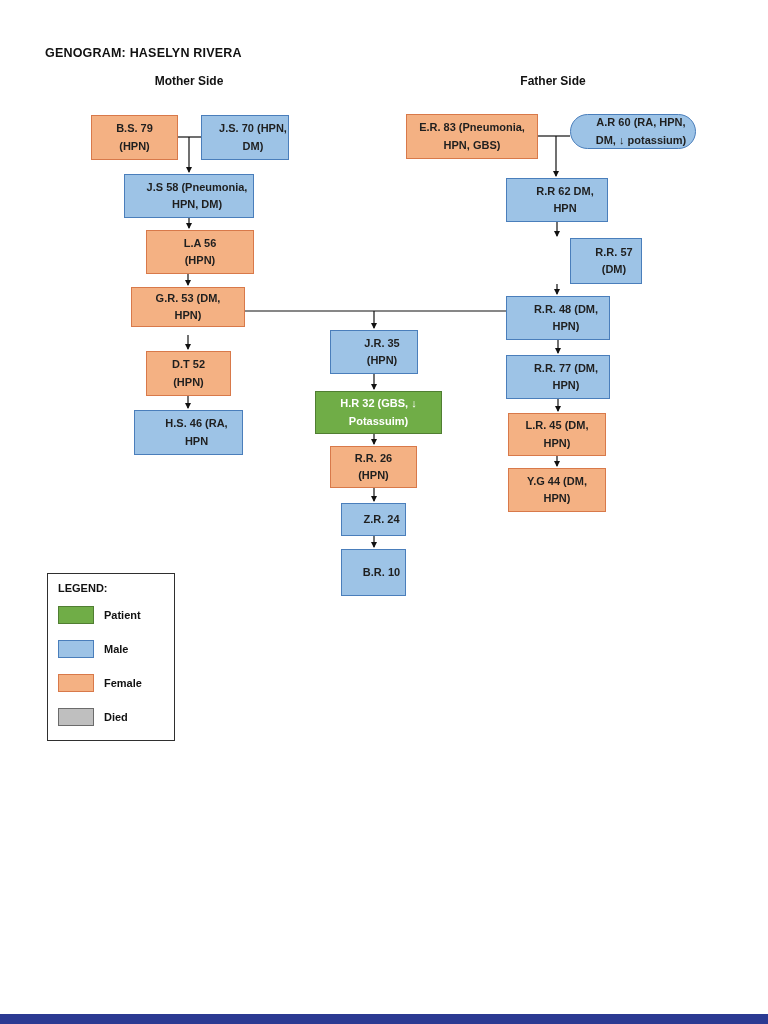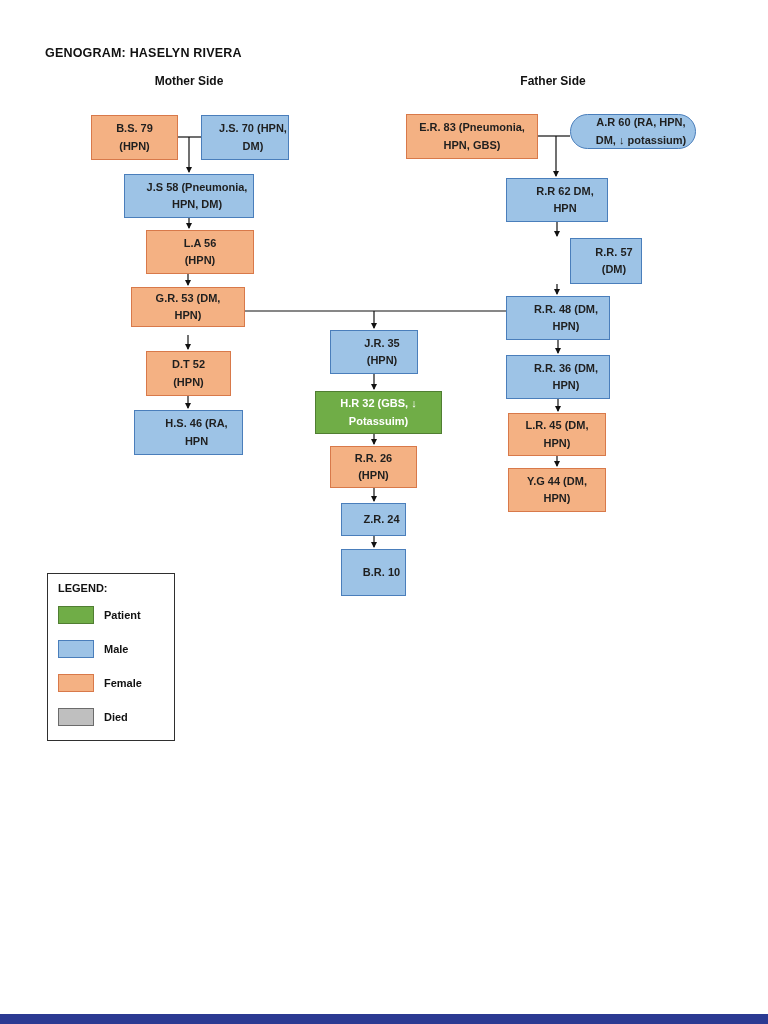--- a/index.html
+++ b/index.html
@@ -145,21 +145,21 @@
     </div>
   <div class="node male" style="left:523px;top:238px;width:72px;height:46px;margin-left:47px;">
       <span>R.R. 57
 (DM)</span>
     </div>
   <div class="node male died" style="left:506px;top:296px;width:104px;height:44px;">
       <span>R.R. 48 (DM,
 HPN)</span>
     </div>
   <div class="node male died" style="left:506px;top:355px;width:104px;height:44px;">
-      <span>R.R. 36 (DM,
+      <span>R.R. 77 (DM,
 HPN)</span>
     </div>
   <div class="node female" style="left:508px;top:413px;width:98px;height:43px;">
       <span>L.R. 45 (DM,
 HPN)</span>
     </div>
   <div class="node female" style="left:508px;top:468px;width:98px;height:44px;">
       <span>Y.G 44 (DM,
 HPN)</span>
     </div>

